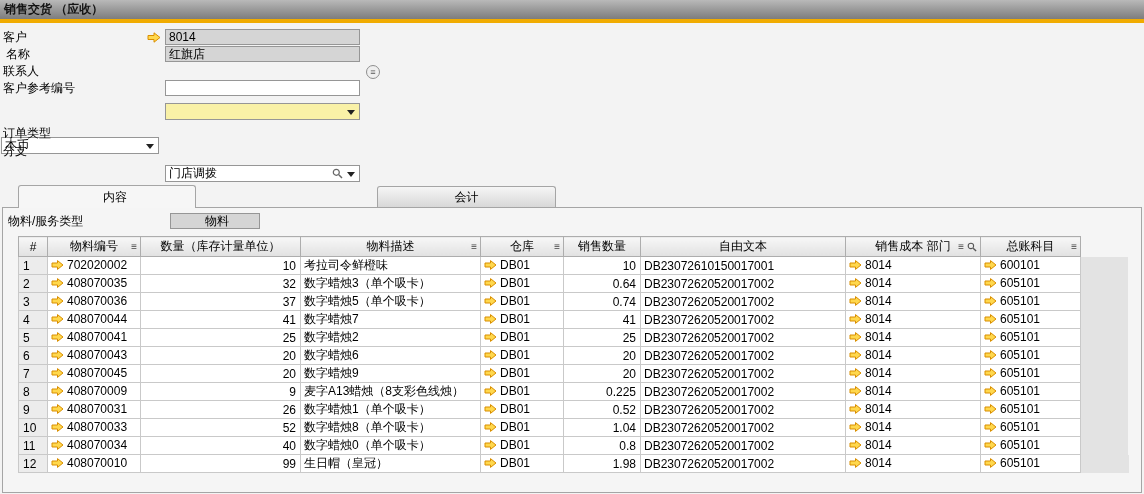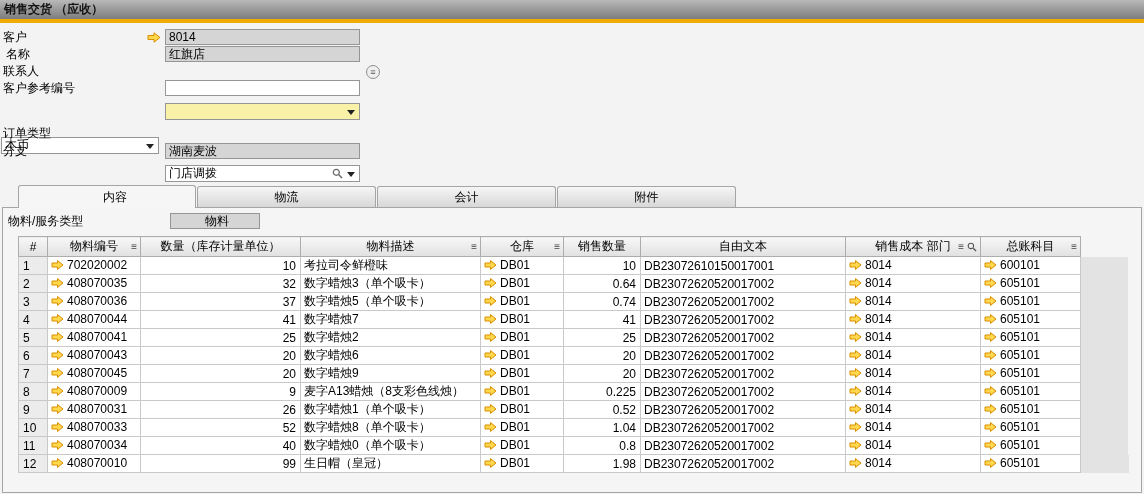--- a/index.html
+++ b/index.html
@@ -92,26 +92,23 @@
       <span class="mag">
         <svg width="11" height="11" viewBox="0 0 11 11">
             <circle cx="4.3" cy="4.3" r="3" fill="none" stroke="#666" stroke-width="1.2"></circle>
             <line x1="6.8" y1="6.8" x2="10" y2="10" stroke="#666" stroke-width="1.5"></line>
           </svg>
       </span>
       <span class="tri"></span>
     </div>
 
     <div class="lbl" style="left:3px;top:120px">分支</div>
-    <input class="fld ro" style="left: 165px; top: 120px; width: 195px;" readonly="" value="湖南麦波">
 
     <div class="tab active" style="left:18px;width:178px">内容</div>
-    <div class="tab" style="left:197px;width:179px">物流</div>
     <div class="tab" style="left:377px;width:179px">会计</div>
-    <div class="tab" style="left:557px;width:179px">附件</div>
     <div class="frame"></div>
 
     <div class="lbl" style="left:8px;top:190px;z-index:2">物料/服务类型</div>
     <input class="fld ro" style="left: 170px; top: 190px; width: 90px; z-index: 2; padding-left: 34px;" readonly="" value="物料">
 
     <table class="grid">
       <colgroup>
         <col style="width:29px">
           <col style="width:93px">
           <col style="width:160px">

